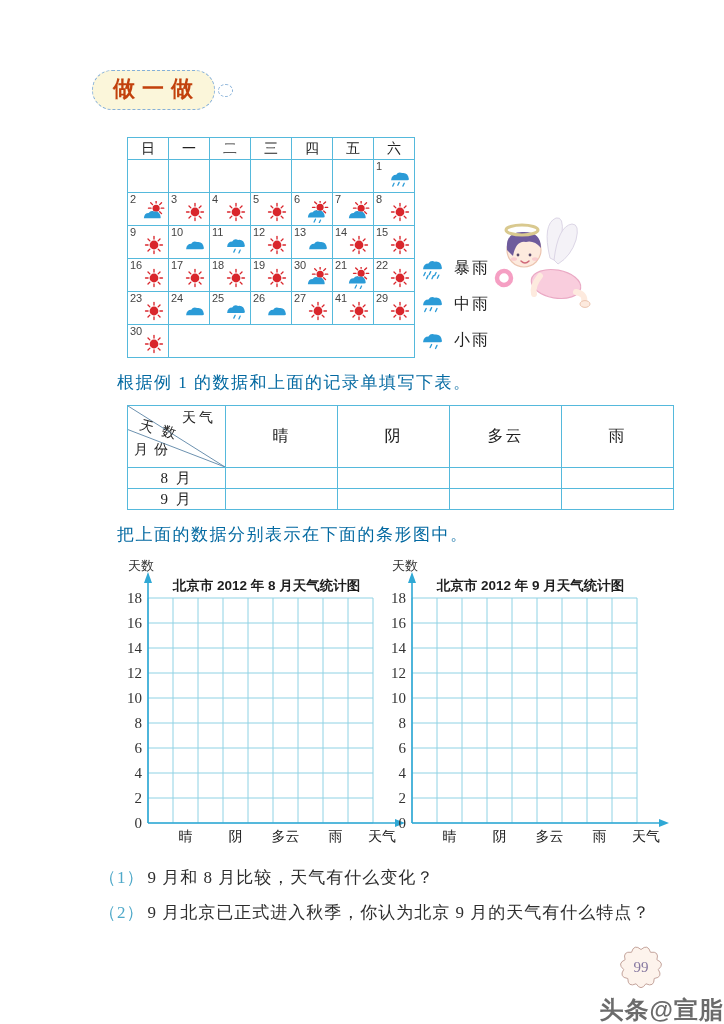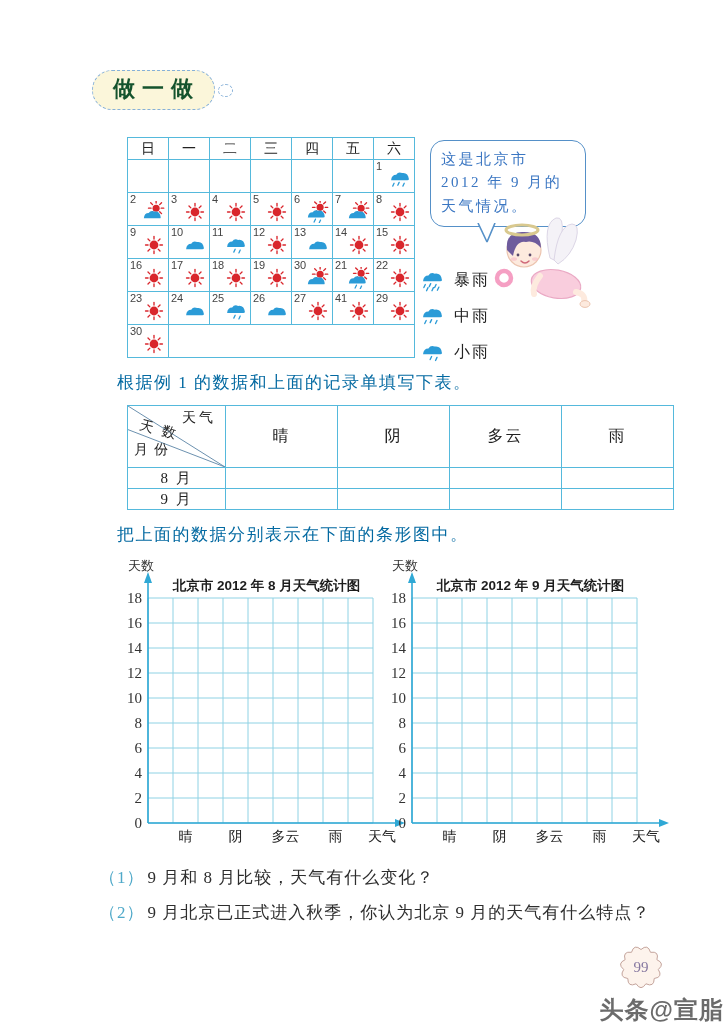--- a/index.html
+++ b/index.html
@@ -3,39 +3,39 @@
 <meta charset="utf-8">
 <style>
 *{margin:0;padding:0;box-sizing:border-box}
 body{background:#fff}
 .page{position:relative;width:724px;height:1024px;background:#fff;overflow:hidden;
   font-family:"Liberation Serif",serif;color:#333}
 
 
 .badge{position:absolute;left:92px;top:70px;display:flex;align-items:center}
 .badge-capsule{border:1.6px dashed #86b0d8;border-radius:22px;background:#fbf6da;
-  color:#14532d;font-size:22px;font-weight:bold;letter-spacing:7px;padding:3px 14px 5px 20px}
+  color:#c2410c;font-size:22px;font-weight:bold;letter-spacing:7px;padding:3px 14px 5px 20px}
 .badge-dot{width:15px;height:13px;border:1.5px dashed #86b0d8;border-radius:50%;background:#fff;margin-left:3px}
 
 
 table{border-collapse:collapse}
 .calendar{position:absolute;left:127px;top:137px}
 .calendar th,.calendar td{border:1px solid #55b9dc}
 .calendar th{width:41px;height:22px;font-size:14px;font-weight:normal;color:#222}
 .calendar td{width:41px;height:33px;position:relative}
 .cal-date{position:absolute;left:2px;top:0;font-size:11px;color:#444;font-family:"Liberation Sans",sans-serif}
 .cal-ic{position:absolute;right:1px;bottom:2px;line-height:0}
 
 
 .bubble{position:absolute;left:430px;top:140px;width:156px;border:1.6px solid #5590c8;border-radius:14px;
   background:#fff;padding:7px 10px 8px;color:#3a76c2;font-size:15px;line-height:1.55;letter-spacing:2.5px}
 .bubble-tail{position:absolute;left:44px;bottom:-19px}
 
 
-.legend{position:absolute;left:419px;top:262px}
+.legend{position:absolute;left:419px;top:250px}
 .lg-item{display:flex;align-items:center;height:36px}
 .lg-label{font-size:16px;letter-spacing:2px;margin-left:8px;color:#222}
 
 
 .angel{position:absolute;left:492px;top:214px}
 
 
 .para{position:absolute;left:117px;font-size:17px;letter-spacing:1.5px;color:#0369a1}
 .p1{top:371px}.p2{top:523px}
 .q{position:absolute;left:99px;font-size:17px;letter-spacing:1px;color:#2e2e2e}
@@ -482,31 +482,20 @@
                 <line x1="10.1" y1="8.1" x2="7.9" y2="5.9" stroke="#d9262c" stroke-width="1.6" stroke-linecap="round"></line>
                 <line x1="15.0" y1="6.0" x2="15.0" y2="3.0" stroke="#d9262c" stroke-width="1.6" stroke-linecap="round"></line>
                 <line x1="19.9" y1="8.1" x2="22.1" y2="5.9" stroke="#d9262c" stroke-width="1.6" stroke-linecap="round"></line>
               </svg></span>
           </td>
           <td colspan="6"></td>
         </tr>
       </tbody>
     </table>
 
-  <div class="bubble">
-    <div class="bubble-text">
-        <div>这是北京市</div>
-        <div>2012 年 9 月的</div>
-        <div>天气情况。</div>
-      </div>
-    <svg class="bubble-tail" width="26" height="22">
-      <path d="M3,0 L12,19 L20,0 Z" fill="#ffffff"></path>
-      <path d="M3,0 L12,19 M12,19 L20,0" stroke="#5590c8" stroke-width="1.6" fill="none"></path>
-    </svg>
-  </div>
 
   <div class="legend">
       <div class="lg-item">
         <svg viewBox="0 0 30 26" width="27" height="24">
           <path transform="translate(4.5,4.5) scale(1)" d="M0,10 Q0.5,3.5 6,3.5 Q8.5,-0.5 13,1.5 Q20,0.5 21,8.5 Q21.2,10 19,10 Z" fill="#2b9bd7"></path>
           <line x1="13" y1="17" x2="11.4" y2="20.4" stroke="#2b9bd7" stroke-width="1.5" stroke-linecap="round"></line>
           <line x1="19" y1="18" x2="17.4" y2="21.4" stroke="#2b9bd7" stroke-width="1.5" stroke-linecap="round"></line>
           <line x1="7" y1="18" x2="5.4" y2="21.4" stroke="#2b9bd7" stroke-width="1.5" stroke-linecap="round"></line>
           <line x1="16" y1="21.5" x2="14.4" y2="24.9" stroke="#2b9bd7" stroke-width="1.5" stroke-linecap="round"></line>
           <line x1="10" y1="21.5" x2="8.4" y2="24.9" stroke="#2b9bd7" stroke-width="1.5" stroke-linecap="round"></line>

